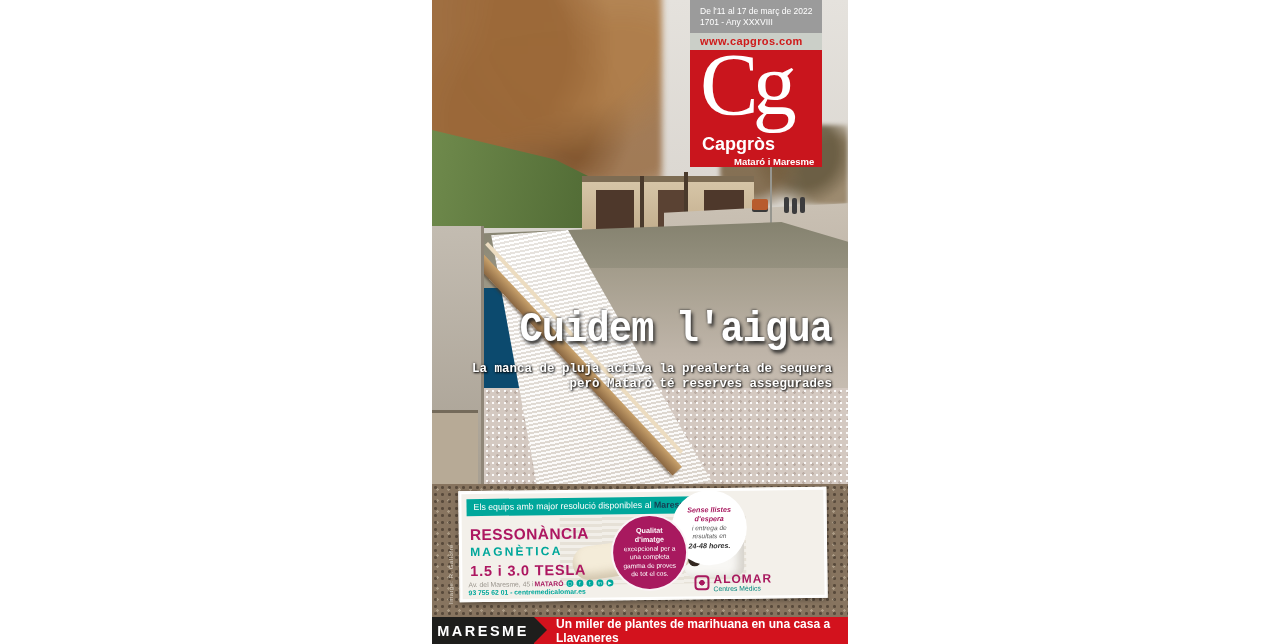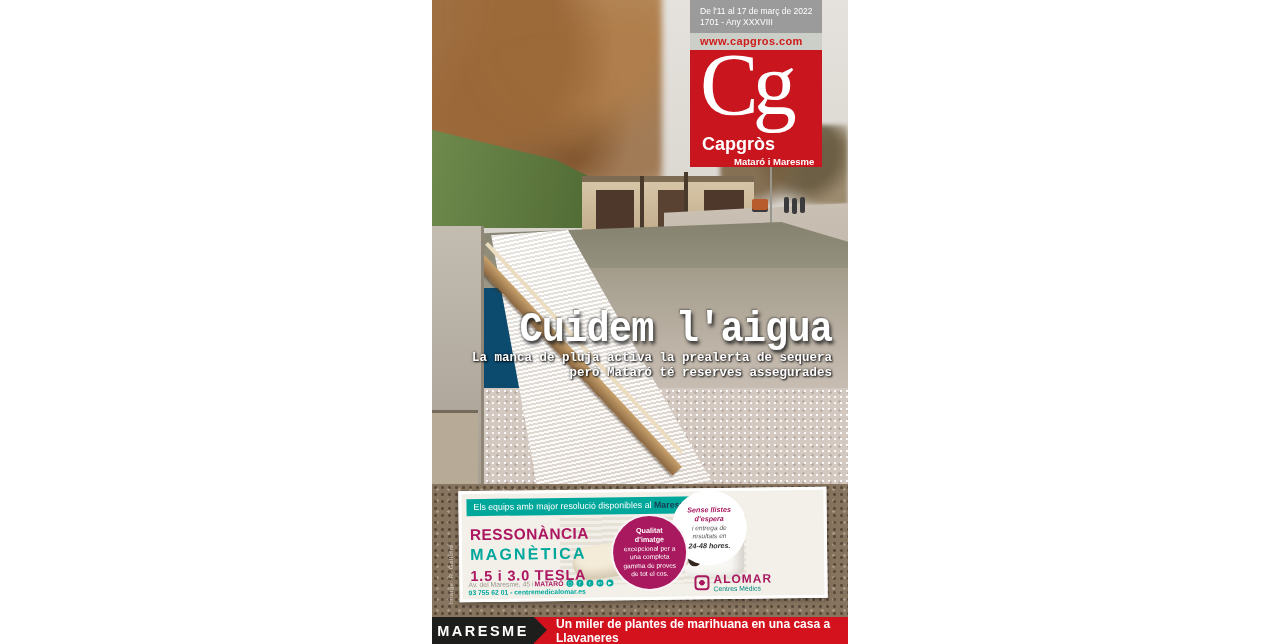--- a/index.html
+++ b/index.html
@@ -89,37 +89,37 @@
     font-family:"Liberation Serif", serif; font-size:88px; line-height:1.15;
     letter-spacing:-6px; }
   .logo-name { position:absolute; left:12px; top:84px; font-size:18px; font-weight:bold; }
   .logo-tag { position:absolute; left:12px; top:106px; font-size:9.5px; font-weight:bold;padding-left:32px; }
 
   
   .headline-wrap { position:absolute; right:16px; top:308px; text-align:right; color:#fff;font-family:Liberation Mono, monospace; }
   .headline { font-size:43px; font-weight:800; letter-spacing:-1px; line-height:1;
     transform:scaleX(.9); transform-origin:right center;
     text-shadow:2px 3px 4px rgba(35,35,35,.95), -1px -1px 2px rgba(60,60,60,.55); }
-  .subhead { font-size:12.5px; font-weight:bold; line-height:15px;
+  .subhead { margin-top:11px; font-size:12.5px; font-weight:bold; line-height:15px;
     text-shadow:1px 1px 2px rgba(0,0,0,.95), 0 0 3px rgba(0,0,0,.6); }
 
   .credit { position:absolute; left:16px; top:528px; height:76px;
     writing-mode:vertical-rl; transform:rotate(180deg);
     font-size:6px; color:#d9d2c6; letter-spacing:.5px; }
 
   
   .ad { position:absolute; left:27px; top:489px; width:368px; height:111px;
     background:#f3f0ea; border:1px solid #fff; transform:rotate(-.7deg);
     box-shadow:0 2px 5px rgba(0,0,0,.35), inset 0 0 0 2px #fff; overflow:hidden; }
   .ad-banner { position:absolute; left:7px; top:7px; height:17px; background:#00a79b;
     color:#fff; font-size:8.8px; line-height:17px; padding:0 7px; white-space:nowrap; }
   .ad-banner b { color:#163b51; }
   .ad-product { position:absolute; left:10px; top:33px; line-height:1.3; }
   .prod1 { color:#ad1761; font-size:15.5px; font-weight:bold; letter-spacing:.4px; }
-  .prod2 { color:#00a79b; font-size:16px; font-weight:bold; letter-spacing:2.2px; }
+  .prod2 { color:#00a79b; font-size:12px; font-weight:bold; letter-spacing:2.2px; }
   .prod3 { color:#ad1761; font-size:14.5px; font-weight:bold; letter-spacing:.8px; margin-top:1px; }
   .mri { position:absolute; left:100px; top:24px; width:186px; height:70px; border-radius:4px;
     background:repeating-linear-gradient(180deg,#f2efe9 0 3px,#e6e1d7 3px 6px); }
   .blanket { position:absolute; left:12px; top:26px; width:122px; height:34px;
     background:#f4ecd9; border-radius:18px; transform:rotate(-7deg);
     box-shadow:inset 0 -6px 8px rgba(160,140,110,.4); }
   .head { position:absolute; left:128px; top:40px; width:13px; height:13px;
     background:#33271f; border-radius:50%; }
   .machine { position:absolute; right:2px; top:4px; width:60px; height:60px;
     background:#f8f7f4; border-radius:10px; box-shadow:inset -6px 0 8px rgba(150,140,125,.35); }

